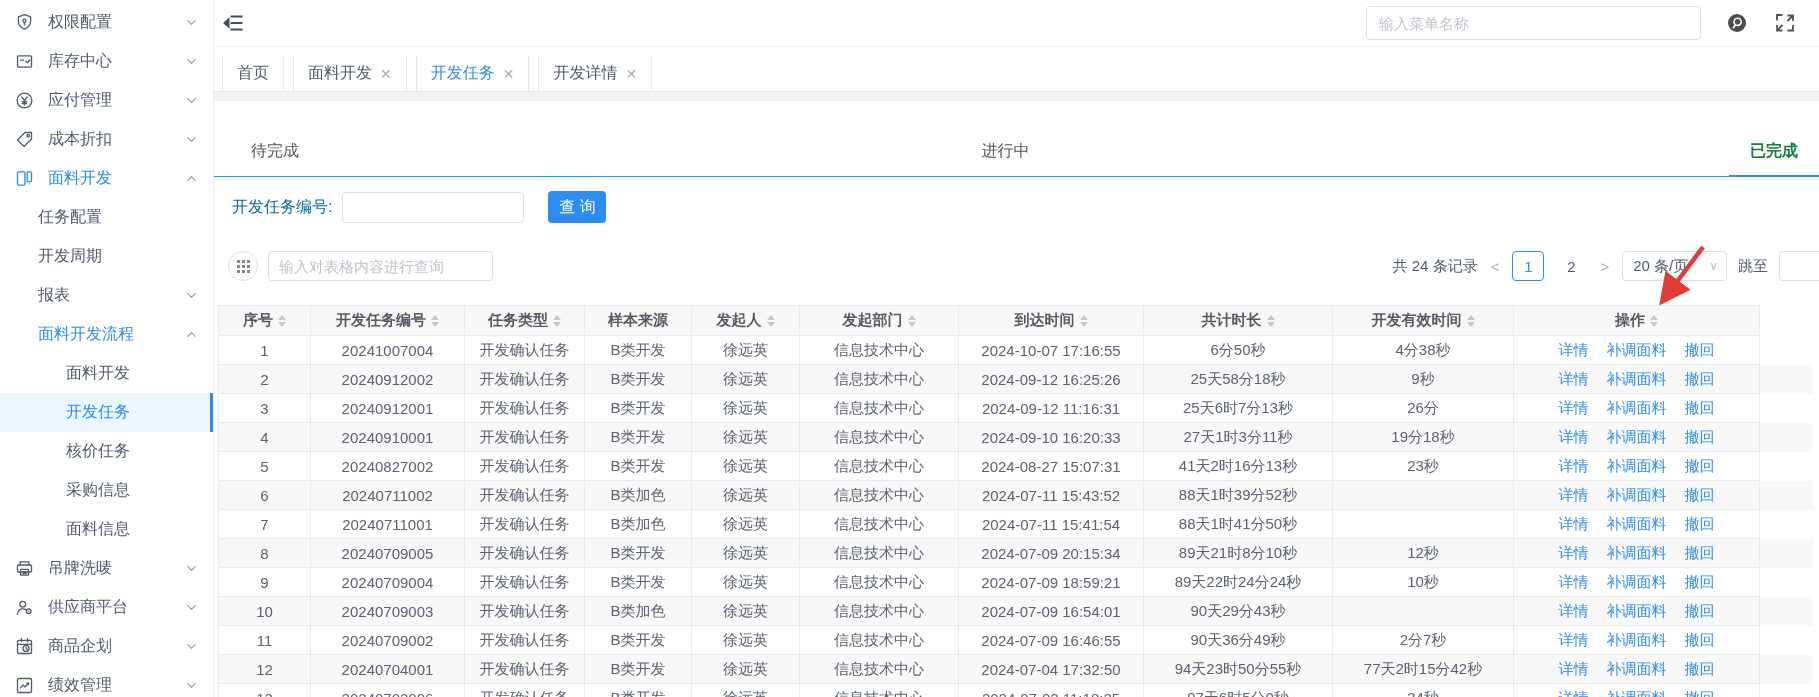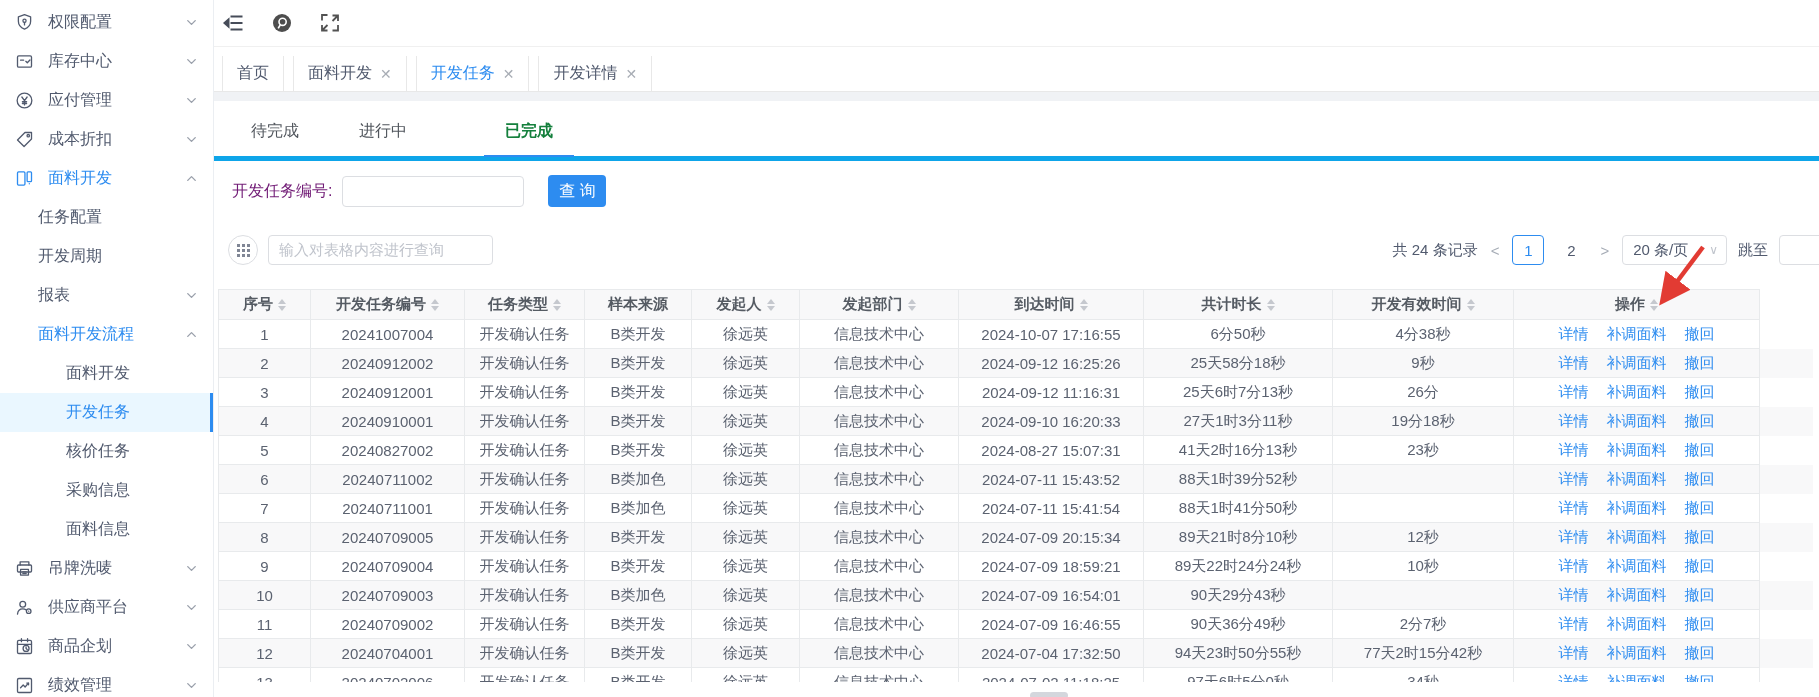--- a/index.html
+++ b/index.html
@@ -38,44 +38,44 @@
   .tabstrip { background:#fff; border-bottom:1px solid #e8e8e8; padding:9px 0 0 8px;
     height:45px; display:flex; }
   .tab { display:inline-flex; align-items:center; height:35px; padding:0 14px;
     border-left:1px solid #e8e8e8; border-right:1px solid #e8e8e8; background:#fff;
     margin-right:9px; font-size:16px; color:#515a6e; cursor:pointer; white-space:nowrap; }
   .tab.active { color:#2d8cf0; }
   .tab .close { margin-left:8px; color:#a8adb5; font-size:14px; }
 
   .card { background:#fff; margin-top:9px; flex:1; position:relative; overflow:hidden; }
 
-  .subtabs { height:60px; border-bottom:5px solid #0ea5e9; display:flex;
-    align-items:flex-end; padding-left:8px; }
+  .subtabs { height:76px; border-bottom:1px solid #0ea5e9; display:flex;
+    align-items:flex-end; padding-left:8px;justify-content:space-between; }
   .subtab { padding:0 21px 13px; font-size:16px; color:#51565d; cursor:pointer;
     border-bottom:2px solid transparent; margin-bottom:-1px; }
   .subtab.s0 { margin-left:8px; }
   .subtab.s1 { margin-left:18px; }
   .subtab.s2 { margin-left:56px; }
   .subtab.active { color:#15803d; border-bottom-color:#2d8cf0; font-weight:bold; }
 
   .filter-row { display:flex; align-items:center; margin:14px 0 0 18px; }
-  .filter-label { font-size:16px; color:#701a75;text-align:right; }
+  .filter-label { font-size:16px; color:#0369a1;text-align:right; }
   .filter-input { margin-left:10px; width:182px; height:31px; border:1px solid #dcdee2;
     border-radius:4px; padding:0 8px; font-size:15px; outline:none; font-family:inherit; }
   .query-btn { margin-left:24px; width:58px; height:32px; background:#2d8cf0; color:#fff;
     border:none; border-radius:4px; font-size:16px; cursor:pointer; font-family:inherit;
     white-space:nowrap; }
 
   .toolbar-row { display:flex; align-items:center; margin:28px 18px 0 14px; }
   .grid-btn { width:30px; height:30px; border:1px solid #dcdee2; border-radius:50%;
     display:flex; align-items:center; justify-content:center; color:#808695; cursor:pointer;
     flex:0 0 auto; }
   .grid-btn svg { width:15px; height:15px; }
   .table-search { margin-left:10px; width:225px; height:30px; border:1px solid #dcdee2;
-    border-radius:4px; padding:0 10px; font-size:15px; outline:none; font-family:Liberation Serif, serif; }
+    border-radius:4px; padding:0 10px; font-size:15px; outline:none; font-family:Liberation Sans, sans-serif; }
   .table-search::placeholder, .filter-input::placeholder { color:#c0c4cc; }
 
   .pager { margin-left:auto; display:flex; align-items:center; gap:11px;
     font-size:15px; color:#515a6e; margin-right:-48px; white-space:nowrap; }
   .pg-arrow { color:#a5abb5; font-size:15px; cursor:pointer; padding:0 2px; }
   .page-num { min-width:32px; height:30px; display:flex; align-items:center;
     justify-content:center; border-radius:4px; cursor:pointer; font-size:15px; }
   .page-num.cur { border:1px solid #2d8cf0; color:#2d8cf0; }
   .size-select { height:30px; border:1px solid #dcdee2; border-radius:4px; display:flex;
     align-items:center; padding:0 8px 0 10px; color:#515a6e; cursor:pointer; gap:21px; }
@@ -288,20 +288,21 @@
 
   <div class="main">
 
     <div class="topbar">
       <span class="collapse-btn">
         <svg viewBox="0 0 24 24" fill="none" stroke="currentColor" stroke-width="2">
           <path d="M8.5 5.5h12M8.5 12h12M8.5 18.5h12"></path>
             <path d="M6.5 8.5L2.5 12l4 3.5z" fill="currentColor"></path>
         </svg>
       </span>
+      <input class="menu-search" placeholder="输入菜单名称" style="">
       <span class="top-ico">
         <svg viewBox="0 0 24 24">
           <circle cx="12" cy="12" r="9" fill="#4d4d4d"></circle>
           <circle cx="12.6" cy="10.8" r="3.6" fill="none" stroke="#fff" stroke-width="1.6"></circle>
           <path d="M10.2 14l-2 3.4" stroke="#fff" stroke-width="1.6" fill="none"></path>
         </svg>
       </span>
       <span class="top-ico">
         <svg viewBox="0 0 24 24" fill="none" stroke="currentColor" stroke-width="1.8">
           <path d="M14.5 4.5H20v5.5M20 4.5l-5.5 5.5M9.5 19.5H4V14M4 19.5L9.5 14M4 9.5V4h5.5M20 14v5.5H14.5"></path>

